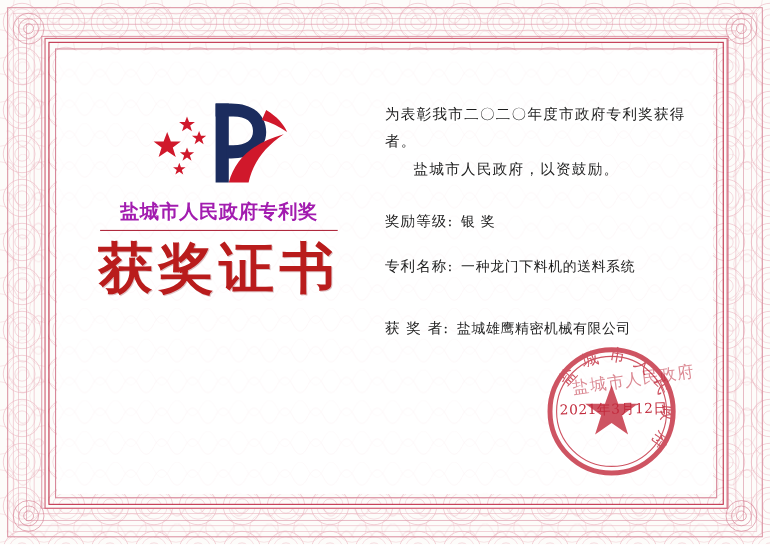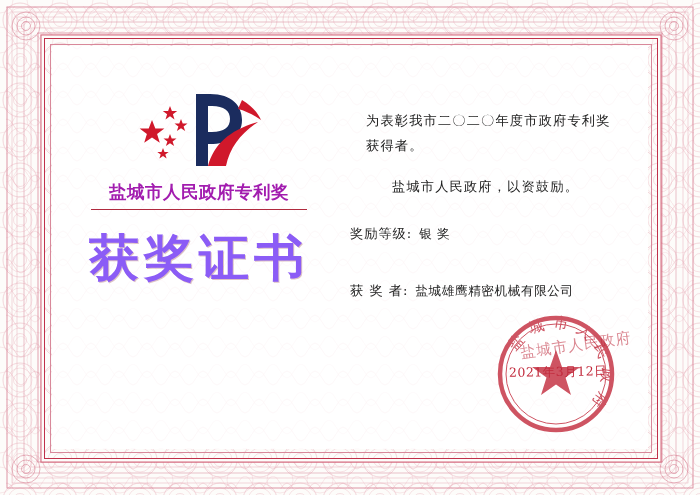--- a/index.html
+++ b/index.html
@@ -76,44 +76,44 @@
     white-space: nowrap;
   }
   .org-underline {
     width: 216px;
     height: 1.4px;
     background: #b02a3e;
     margin: 5px auto 0 auto;
   }
 
   .main-title {
-    margin-top: 22px;
+    margin-top: 8px;
     font-size: 50px;
     line-height: 1.05;
     letter-spacing: 5px;
     font-weight: bold;
-    color: #8b5cf6;
+    color: #b91c1c;
     font-family: "DejaVu Serif", "Liberation Serif", serif;
     text-shadow: 1px 1px 0 rgba(120,10,25,0.25);
   }
 
   
   .right-block {
     position: absolute;
     left: 300px;
     top: 48px;
     width: 288px;
     color: #1d1d1d;
     font-size: 13.2px;
     line-height: 1.9;
     font-family: "DejaVu Serif", "Liberation Serif", serif;
   }
 
   .para {
-    margin: 16px;
+    margin: 0;
     letter-spacing: 1.2px;
     font-size: 13.2px;
   }
   .para.indent {
     text-indent: 26px;
   }
 
   .fields {
     margin-top: 22px;
   }
@@ -261,20 +261,24 @@
     <div class="right-block">
       <p class="para">为表彰我市二〇二〇年度市政府专利奖获得者。</p>
       <p class="para indent">盐城市人民政府，以资鼓励。</p>
 
       <div class="fields">
         <div class="field-row">
           <span class="field-label">奖励等级:</span>
           <span class="field-value">银  奖</span>
         </div>
         <div class="field-row">
+          <span class="field-label">专利名称:</span>
+          <span class="field-value">一种龙门下料机的送料系统</span>
+        </div>
+        <div class="field-row">
         </div>
         <div class="field-row">
           <span class="field-label">获 奖 者:</span>
           <span class="field-value">盐城雄鹰精密机械有限公司</span>
         </div>
       </div>
     </div>
 
     <svg class="seal" viewBox="0 0 128 128">
       <defs>

